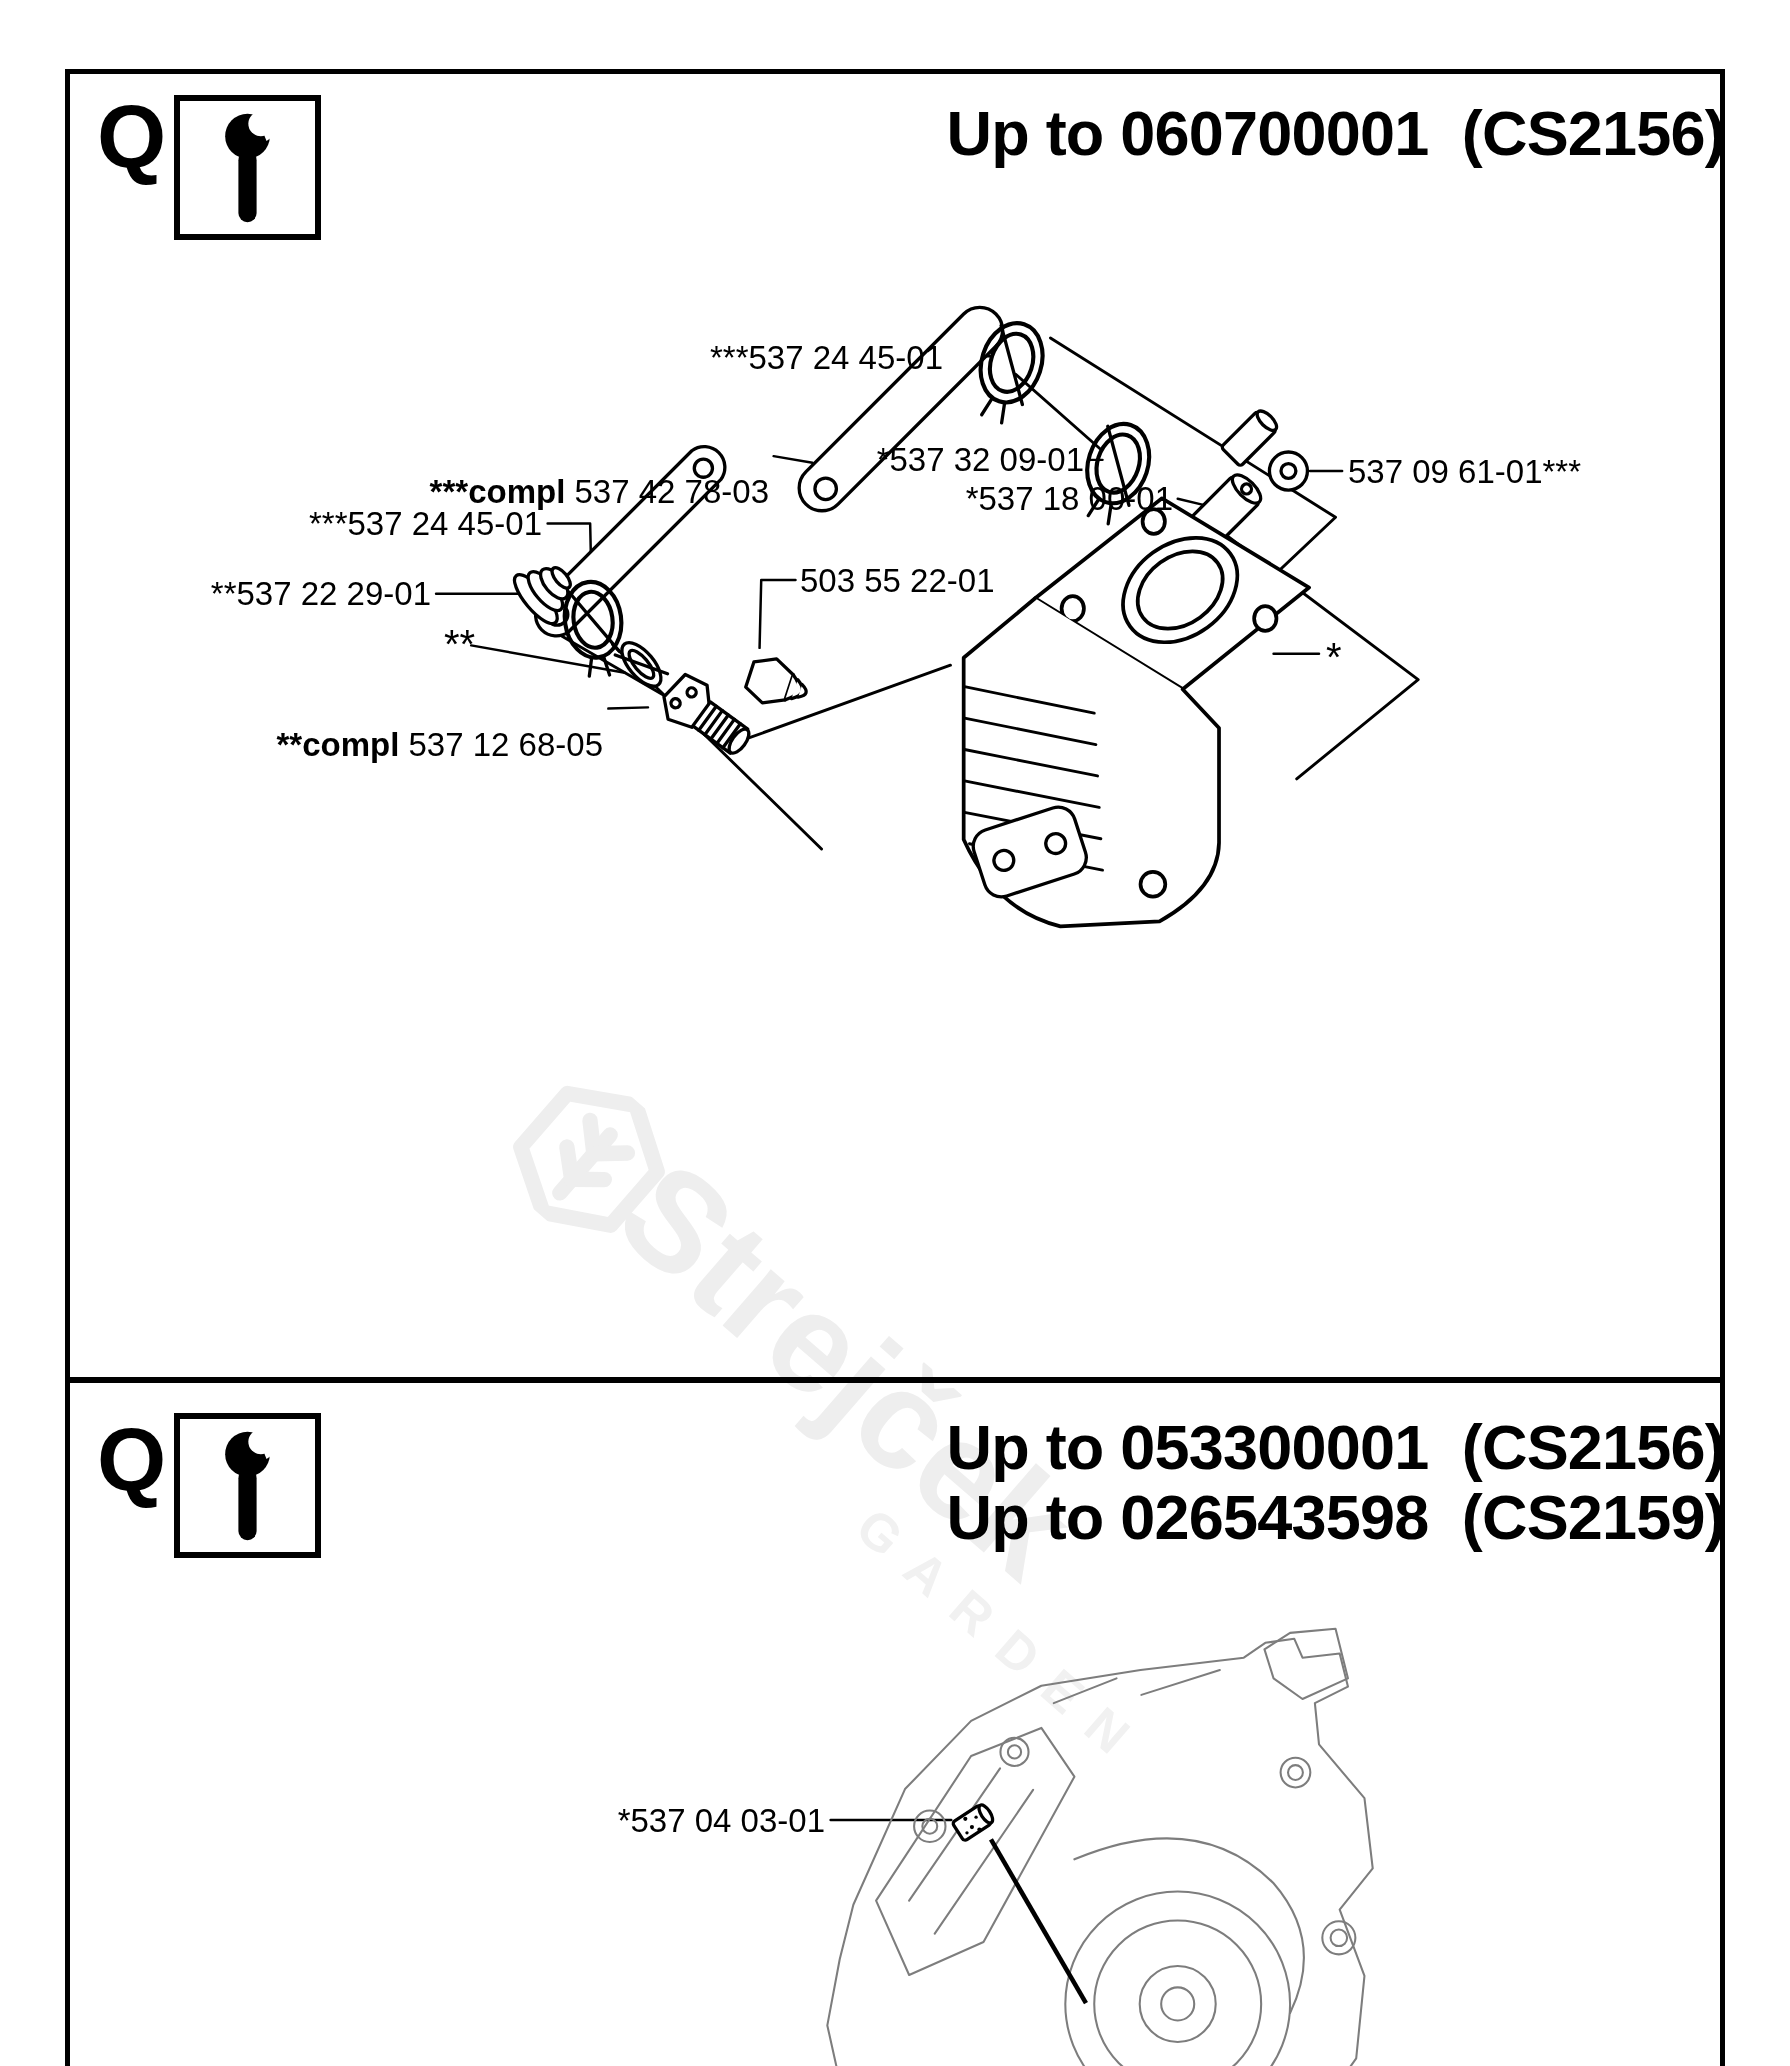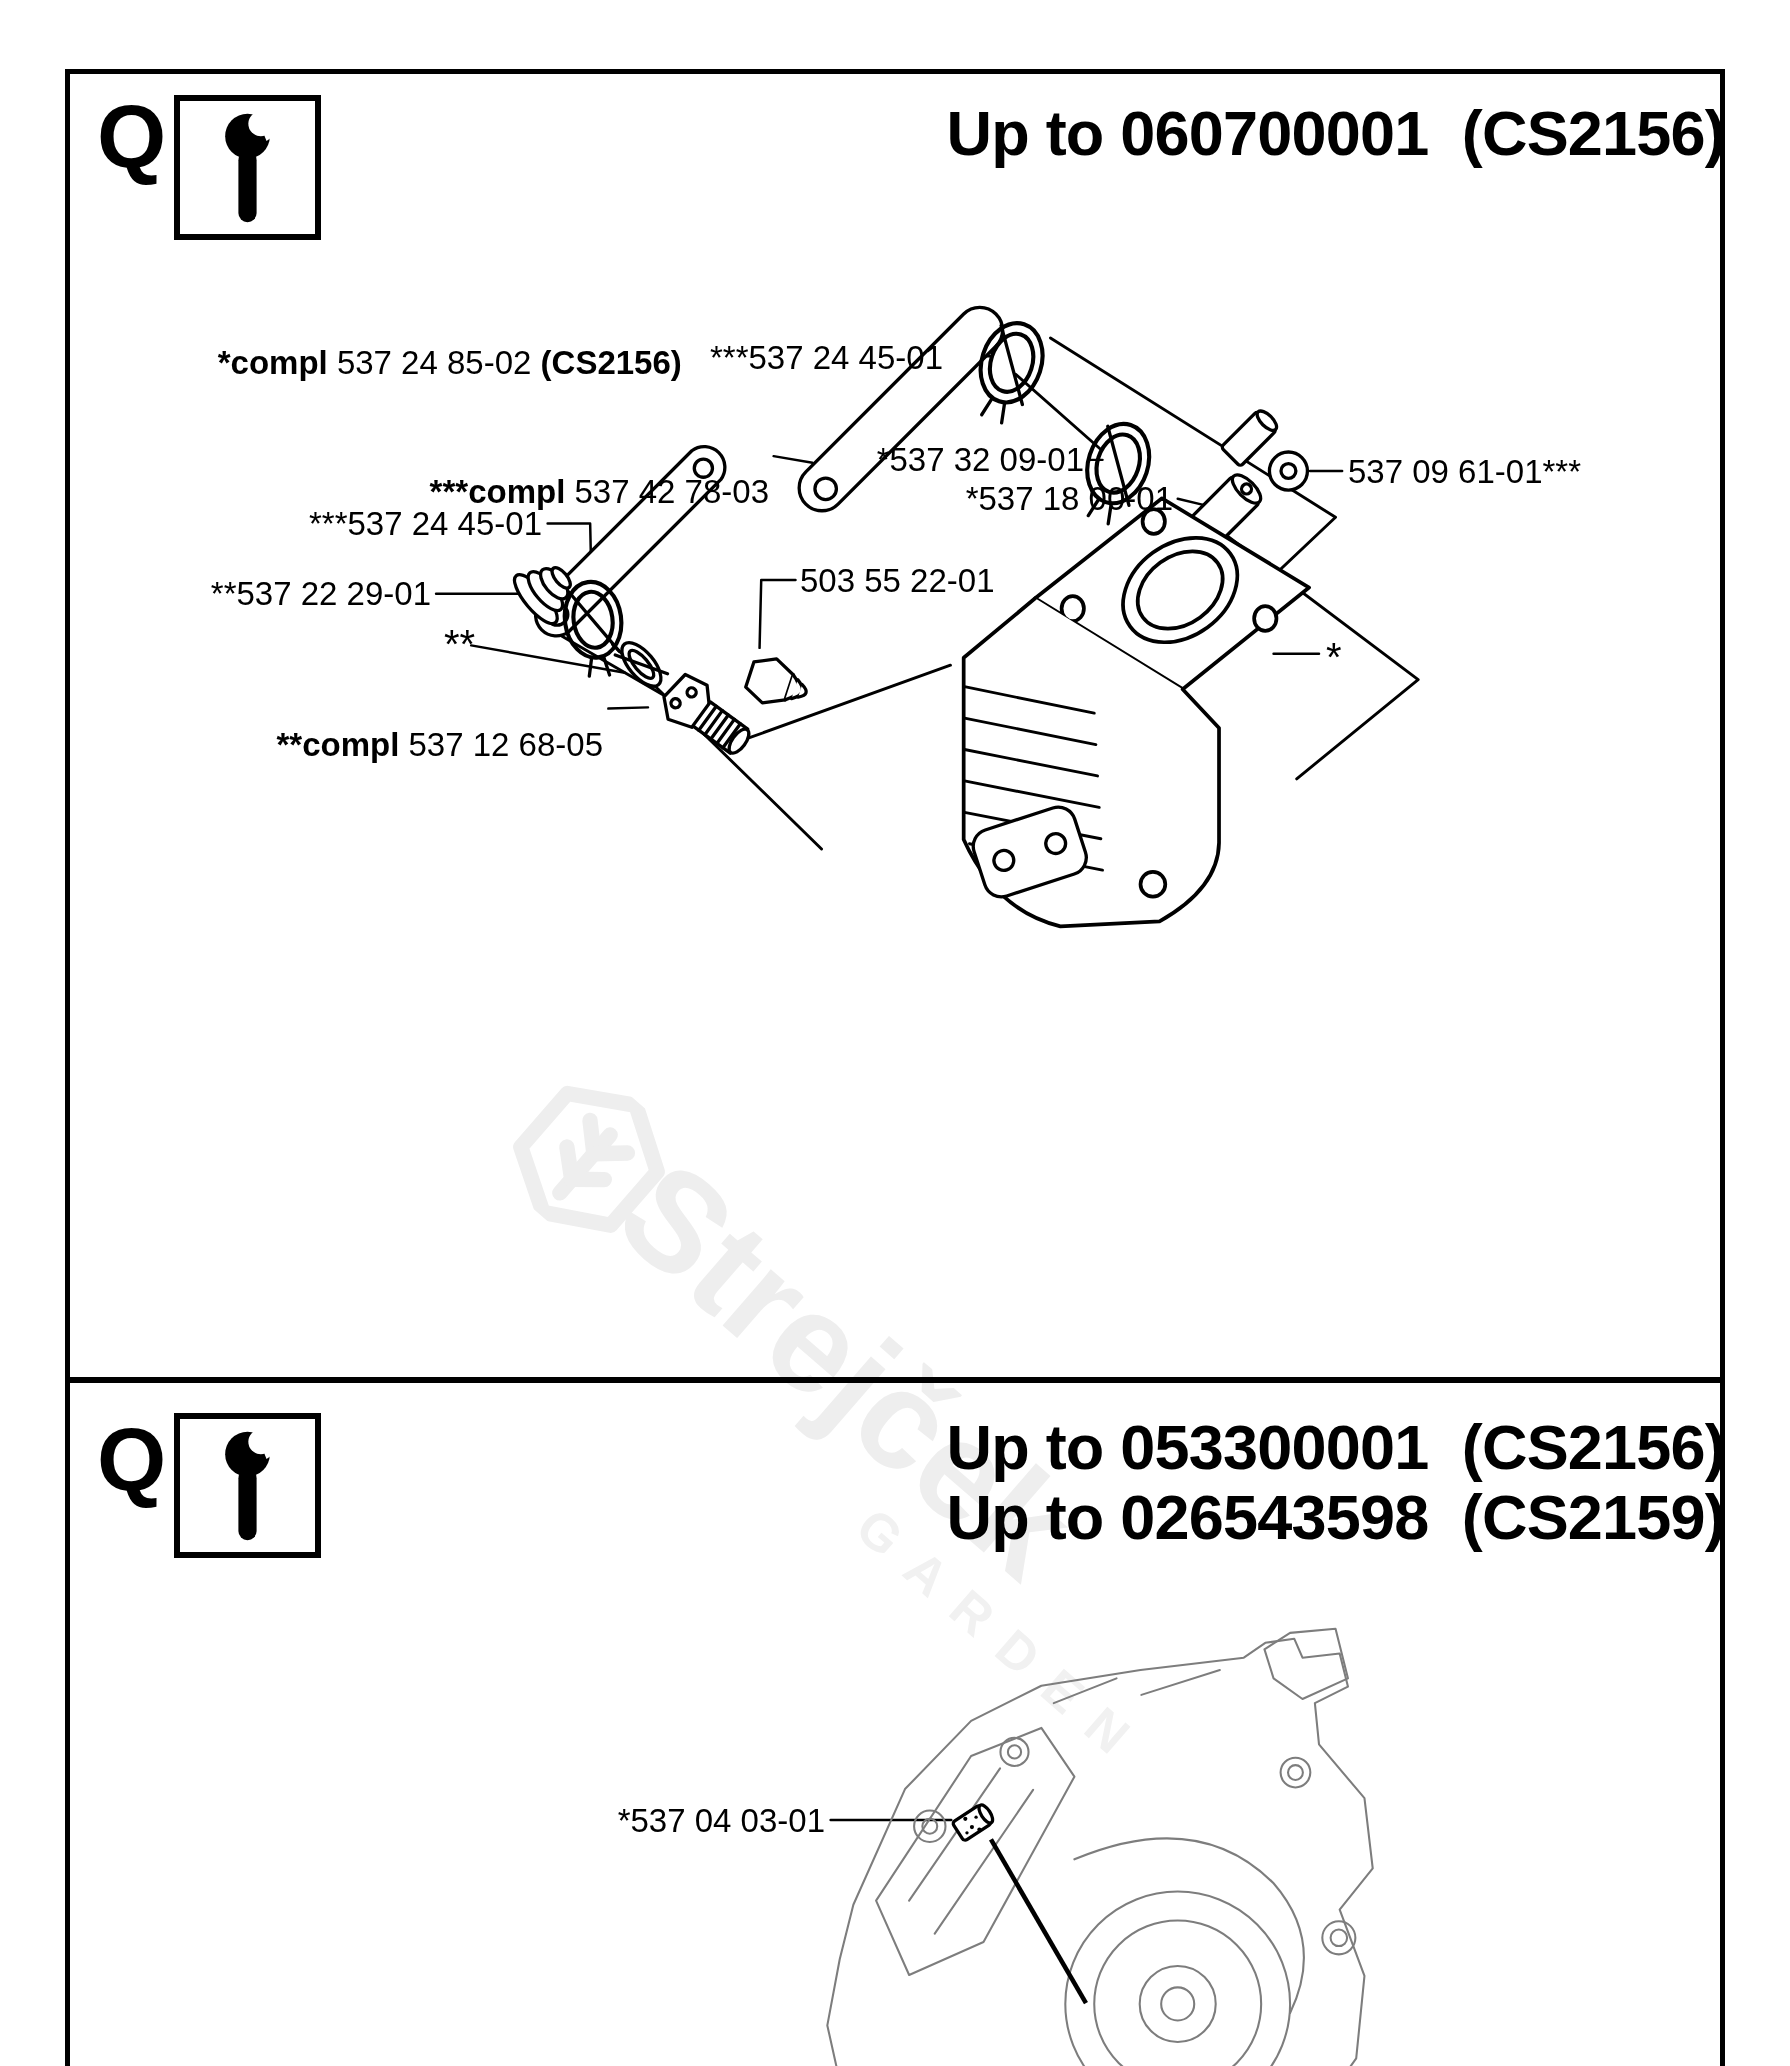--- a/index.html
+++ b/index.html
@@ -255,23 +255,20 @@
         <circle cx="2336" cy="4402" r="5"></circle>
           <circle cx="2352" cy="4422" r="5"></circle>
         <circle cx="2340" cy="4436" r="4"></circle>
           <circle cx="2362" cy="4398" r="4"></circle>
         <circle cx="2370" cy="4428" r="5"></circle>
       </g>
       <line x1="2398" y1="4452" x2="2628" y2="4848" stroke="#000" stroke-width="11"></line>
     </g>
   </svg>
 
-  <div class="lbl" style="left:181px;top:311px;">
-    <b>*compl</b><span> 537 24 85-02 </span><b>(CS2156)</b>
-  </div>
 
   <div class="lbl r" style="right:848px;top:341px;">***537 24 45-01</div>
 
   <div class="lbl r" style="right:1022px;top:440px;">
     <b>***compl</b><span> 537 42 78-03</span>
   </div>
 
   <div class="lbl r" style="right:707px;top:443px;">*537 32 09-01</div>
 
   <div class="lbl r" style="right:618px;top:482px;">*537 18 00-01</div>

